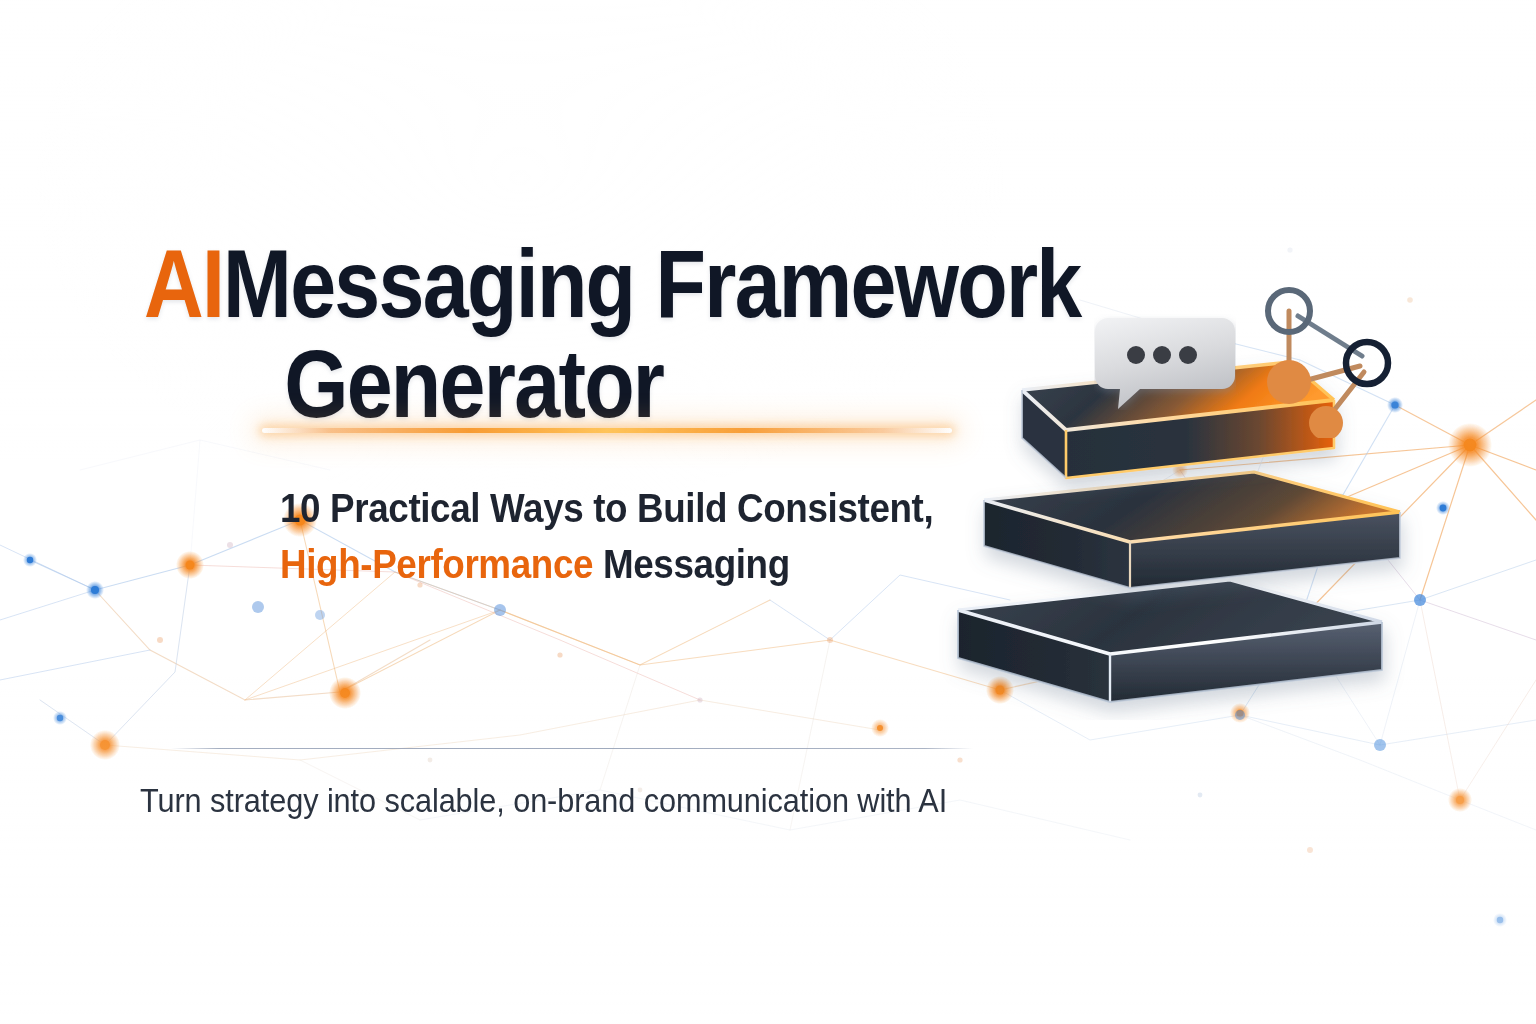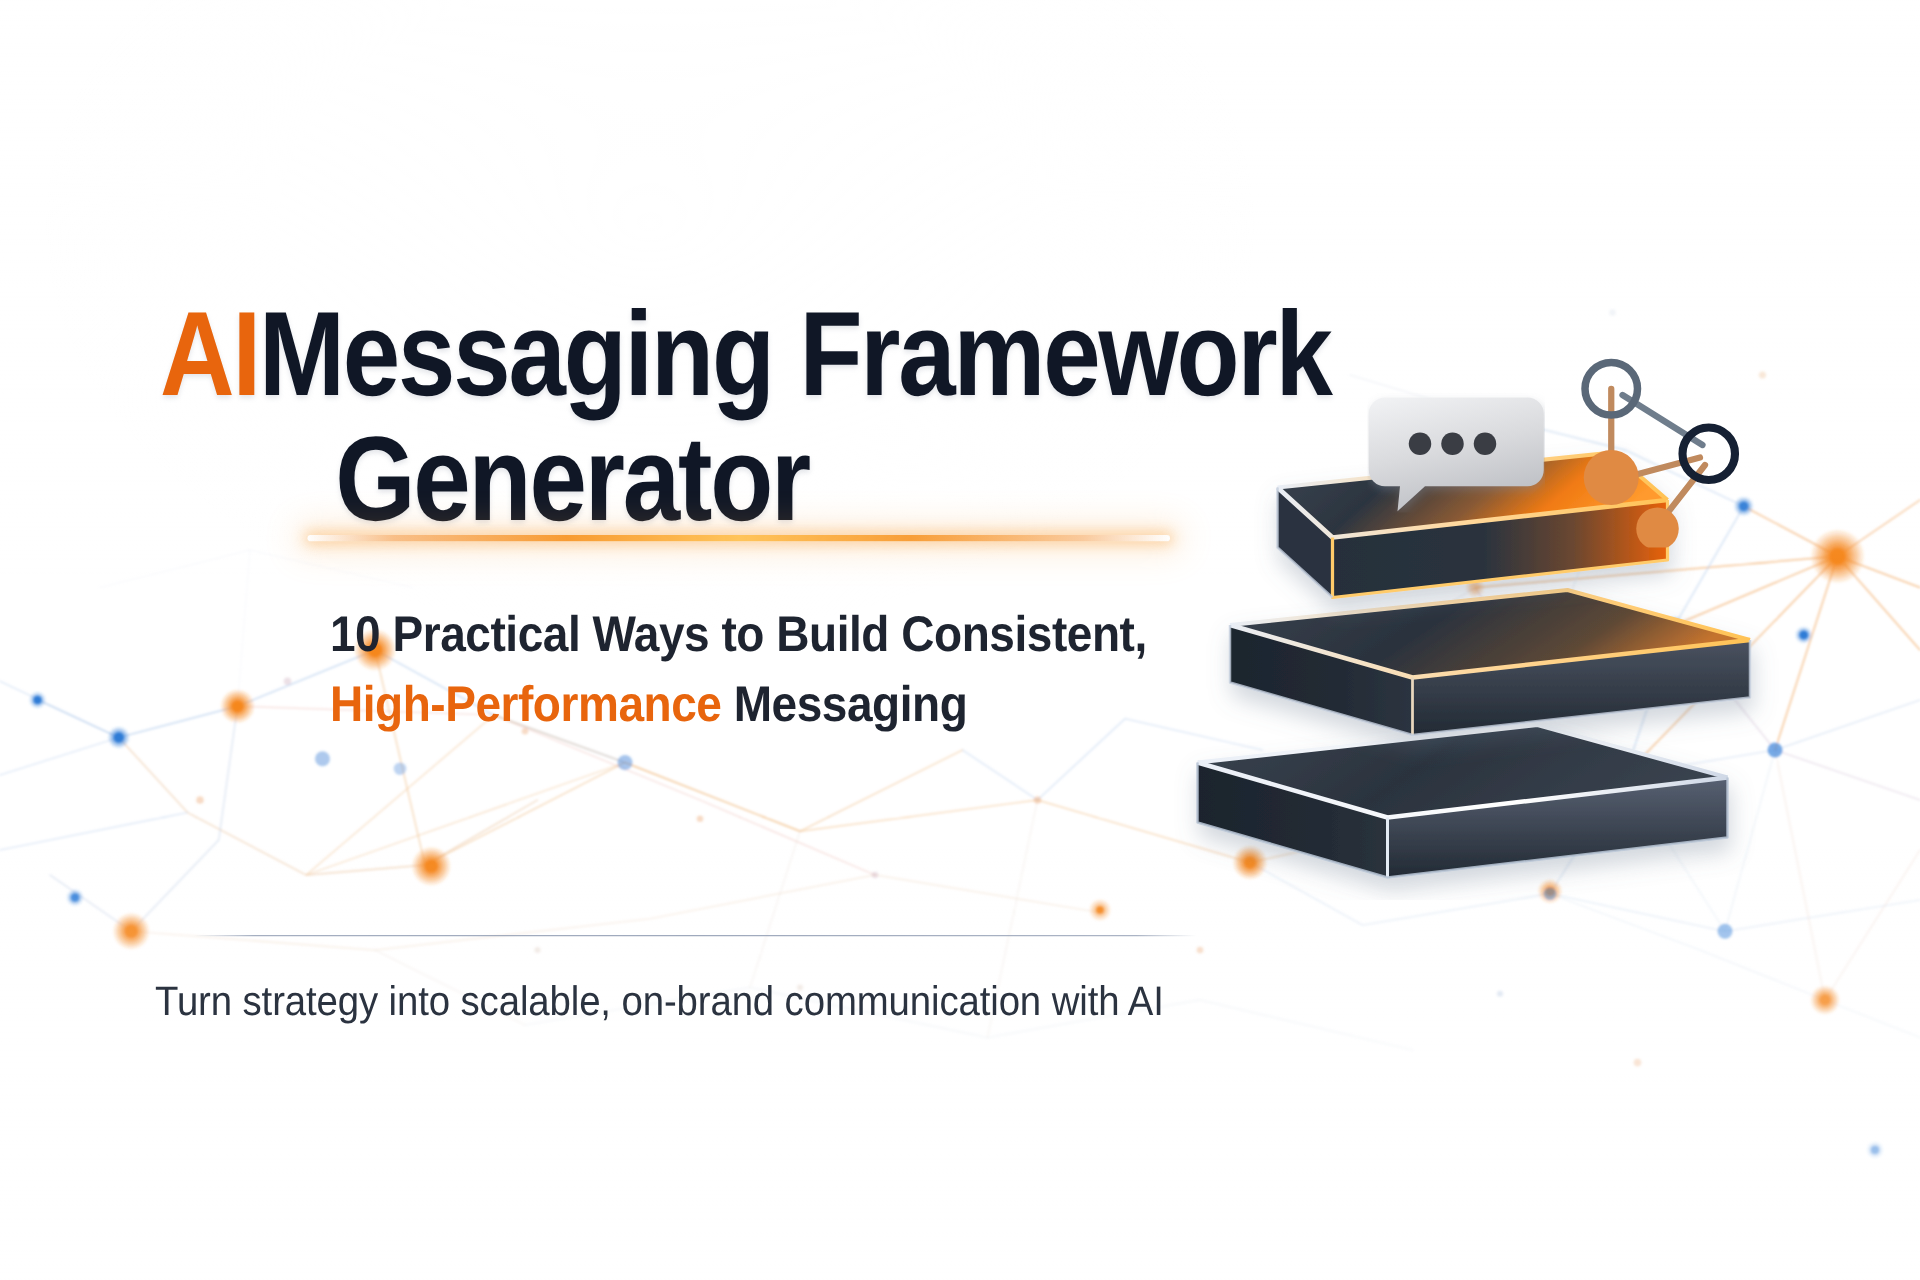--- a/index.html
+++ b/index.html
@@ -31,21 +31,21 @@
     pointer-events: none;
     background:
       radial-gradient(ellipse 620px 420px at 520px 180px, rgba(255,255,255,0.97) 0%, rgba(255,255,255,0.86) 48%, rgba(255,255,255,0) 78%),
       linear-gradient(to bottom, rgba(255,255,255,0.92) 0%, rgba(255,255,255,0.25) 22%, rgba(255,255,255,0) 45%),
       linear-gradient(to top, rgba(255,255,255,0.88) 0%, rgba(255,255,255,0.30) 16%, rgba(255,255,255,0) 34%);
   }
 
   
   #text-block {
     position: absolute;
-    left: 0; top: 0;
+    left: 16px; top: 0;
     width: 1060px;
     height: 1024px;
     padding-left: 20px;
   }
   .title-line {
     position: absolute;
     left: 128px;
     font-family: "Liberation Sans Narrow", "Liberation Sans", sans-serif;
     font-weight: bold;
     font-size: 96px;

